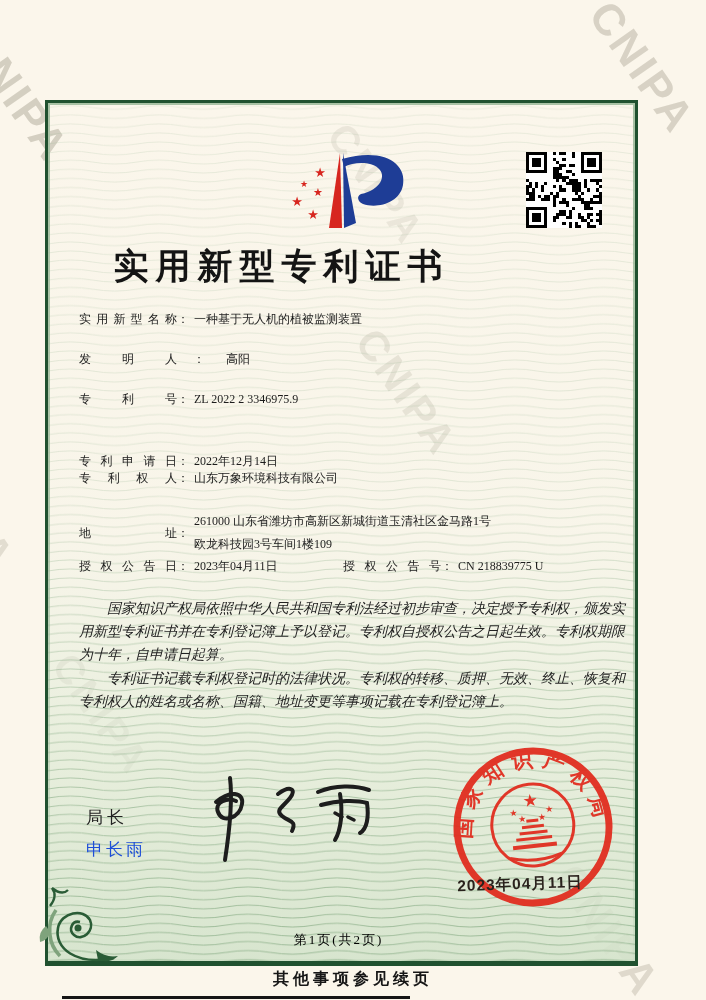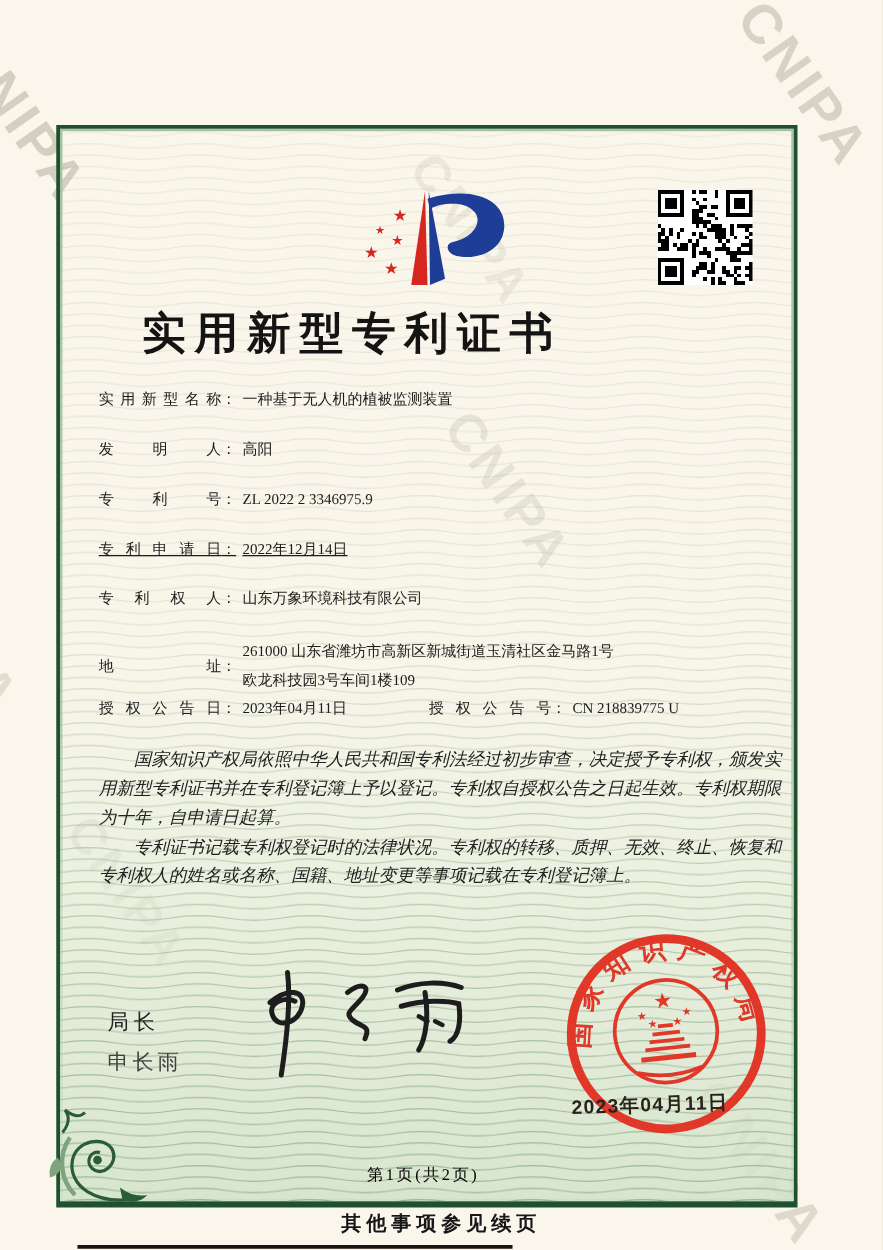--- a/index.html
+++ b/index.html
@@ -31,38 +31,38 @@
     font-size:35px;font-weight:bold;letter-spacing:7px;color:#141414;
   }
   .row{position:absolute;left:79px;font-size:12px;display:flex;align-items:center;}
   .row .lbl{
     display:inline-block;width:98px;flex:0 0 auto;
     text-align:justify;text-align-last:justify;-moz-text-align-last:justify;
   }
   .row .colon{flex:0 0 auto;}
   .row .val{margin-left:5px;}
   .row .val .line{display:block;line-height:23px;}
-  .r-name{top:311px;} .r-inv{top:351px;} .r-pat{top:391px;}
-  .r-fil{top:431px;text-decoration:underline;} .r-pte{top:470px;} .r-addr{top:510px;}
+  .r-name{top:311px;} .r-inv{top:351px;gap:16px;} .r-pat{top:391px;}
+  .r-fil{top:453px;} .r-pte{top:470px;} .r-addr{top:510px;}
   .r-gd{top:558px;} .r-gn{top:558px;left:343px;}
   .paras{
     position:absolute;left:79px;top:597px;width:551px;
     font-size:14px;line-height:23px;font-style:italic;color:#222;
   }
   .paras p{margin:0;text-indent:2em;}
   .paras p + p{margin-top:1px;}
   .signer-title{
     position:absolute;left:86px;top:806px;
     font-family:"Liberation Sans",sans-serif;font-size:17px;
     letter-spacing:4px;font-weight:500;color:#222;
   }
   .signer-name{
     position:absolute;left:86px;top:838px;
     font-family:"Liberation Sans",sans-serif;font-size:17px;
-    letter-spacing:3px;font-weight:500;color:#404040;
+    letter-spacing:3px;font-weight:500;color:#1d4ed8;
   }
   .sig-svg{position:absolute;left:178px;top:772px;}
   .seal-svg{position:absolute;left:438px;top:726px;}
   .logo-svg{position:absolute;left:285px;top:145px;}
   .qr-svg{position:absolute;left:526px;top:152px;}
   .ornament-svg{position:absolute;left:36px;top:886px;z-index:4;}
   .page-num{
     position:absolute;left:45px;top:931px;width:587px;text-align:center;
     font-size:13px;letter-spacing:2px;color:#000000;
   }

